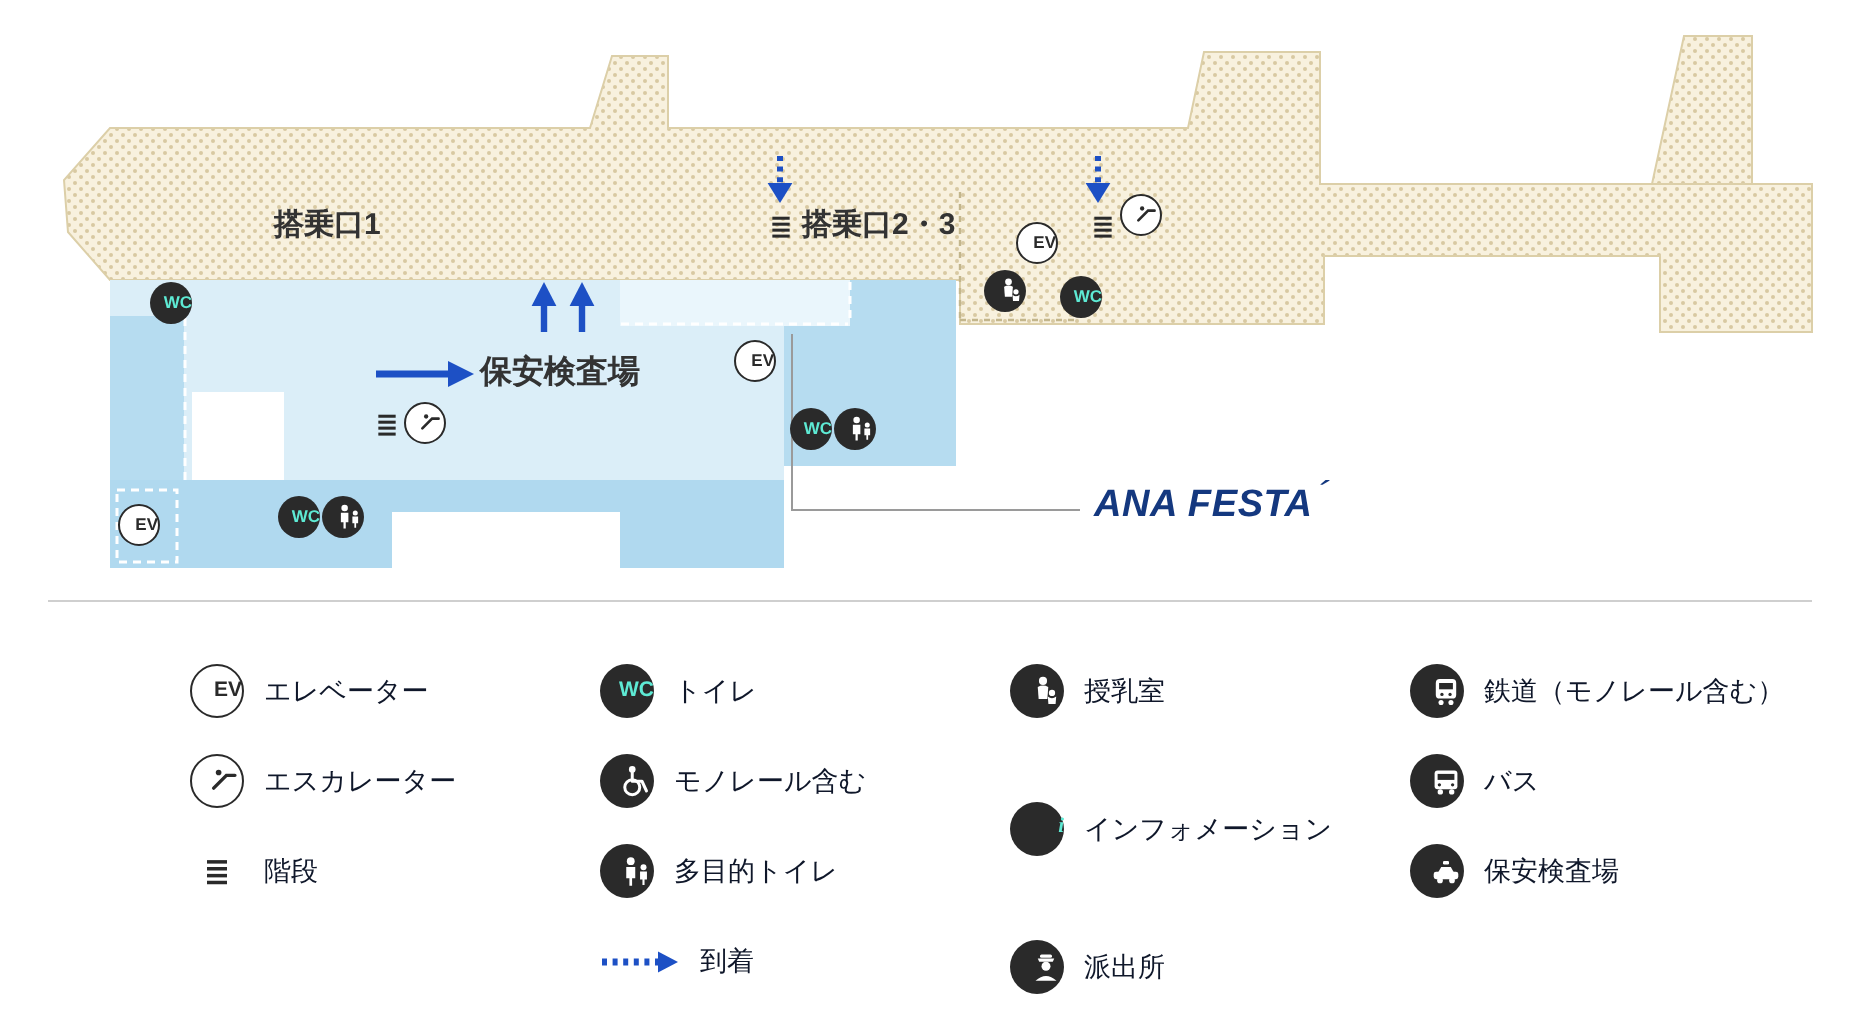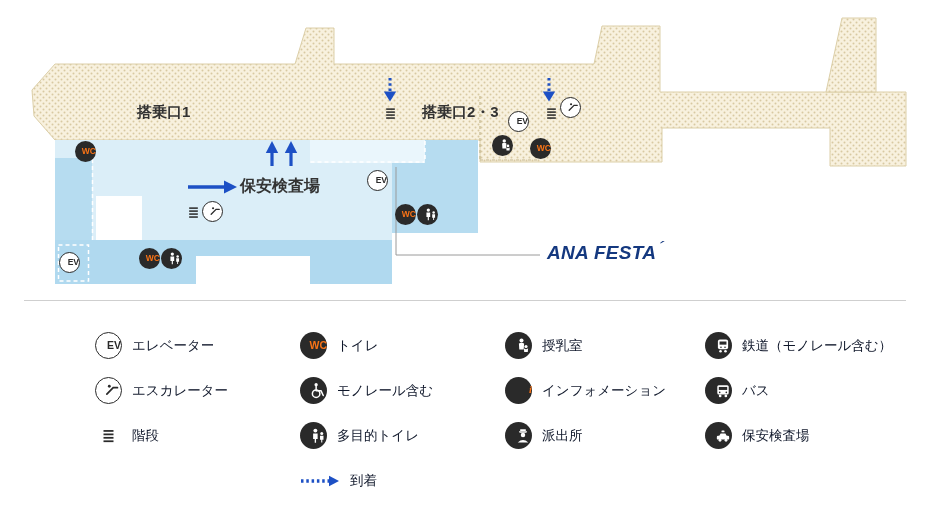--- a/index.html
+++ b/index.html
@@ -4,43 +4,43 @@
 <style>
   html,body{margin:0;padding:0;background:#fff;}
   body{width:930px;height:515px;font-family:"Liberation Sans","DejaVu Sans",sans-serif;overflow:hidden;}
   .stage{position:relative;width:930px;height:515px;background:#fff;}
 
   
   .map{position:relative;width:770px;height:300px;}
   .map svg.floor{position:absolute;left:0;top:0;}
   .map-label{position:absolute;font-weight:bold;color:#333;white-space:nowrap;}
   .lbl-gate1{left:137px;top:103px;font-size:15px;}
-  .lbl-gate23{left:422px;top:103px;font-size:15px;}
+  .lbl-gate23{left:401px;top:103px;font-size:15px;}
   .lbl-security{left:240px;top:176px;font-size:16px;}
   .ana-logo{position:absolute;left:547px;top:242px;font-size:19px;font-weight:800;font-style:italic;color:#14387f;letter-spacing:.3px;white-space:nowrap;}
   .ana-logo .accent{font-size:15px;position:relative;top:-7px;margin-left:1px;transform:skewX(-18deg);display:inline-block;}
 
   
   .ic{display:flex;align-items:center;justify-content:flex-end;border-radius:50%;box-sizing:border-box;flex:none;}
-  .ic.dark{background:#2a2a2a;color:#f97316;}
+  .ic.dark{background:#2a2a2a;color:#5eead4;}
   .ic.light{background:#fff;border:1.6px solid #2a2a2a;color:#2a2a2a;}
   .map .ic{position:absolute;width:21px;height:21px;}
   .map .ic .t{font-weight:bold;font-size:8.5px;line-height:1;}
   .map .glyph-stairs{position:absolute;}
   .legend .ic{width:27px;height:27px;}
   .legend .ic .t{font-weight:bold;font-size:10.5px;line-height:1;}
   .t.serif{font-family:"Liberation Serif",serif;font-style:italic;font-size:15px;}
 
   
   .divider{border-top:1px solid #cfcfcf;margin:0 24px;}
   .legend{display:flex;padding:22px 0 0 95px;}
   .lcol{display:flex;flex-direction:column;}
   .lcol.c1{width:205px;}
   .lcol.c2{width:205px;}
-  .lcol.c3{width:200px;}
+  .lcol.c3{width:200px;gap:24px;}
   .lcol.c4{flex:1;}
   .lrow{display:flex;align-items:center;height:45px;gap:10px;}
   .llabel{font-size:13.5px;color:#0f172a;white-space:nowrap;}
   .arrow-box{width:40px;display:flex;justify-content:flex-start;align-items:center;flex:none;}
 </style>
 </head>
 <body>
 
 <svg width="0" height="0" style="position:absolute" aria-hidden="true">
   <defs>

